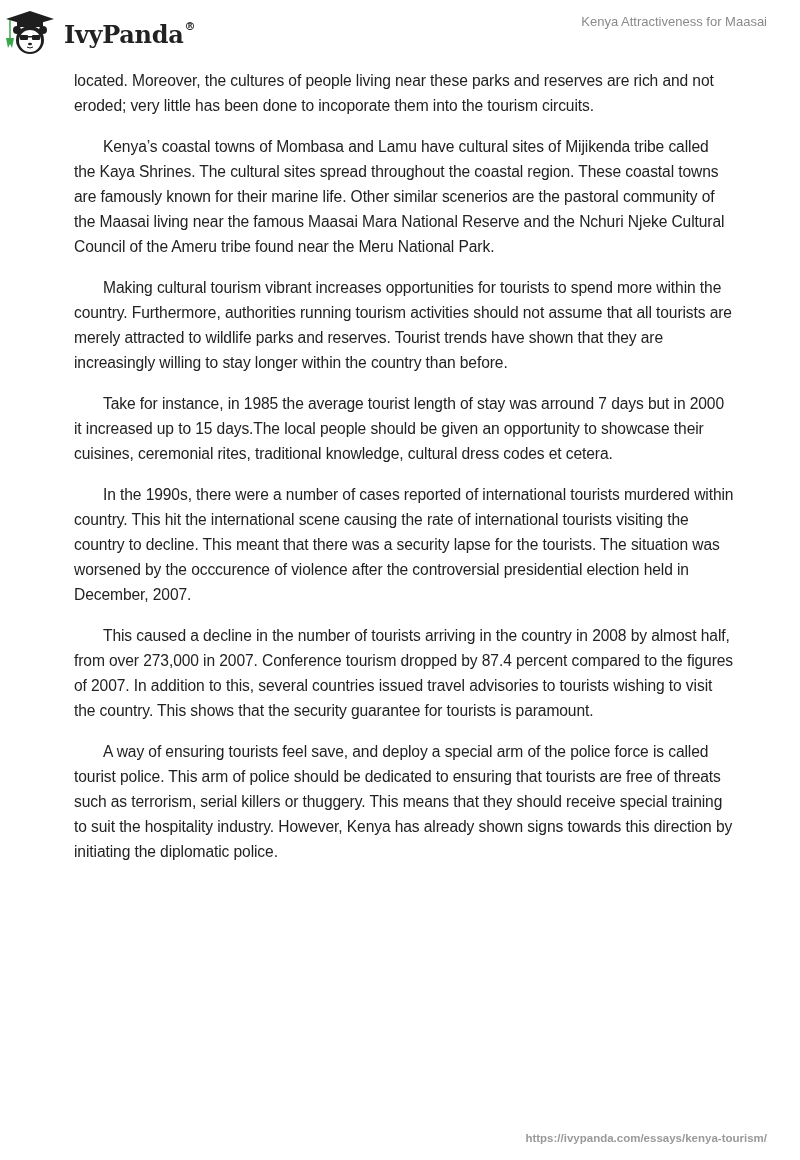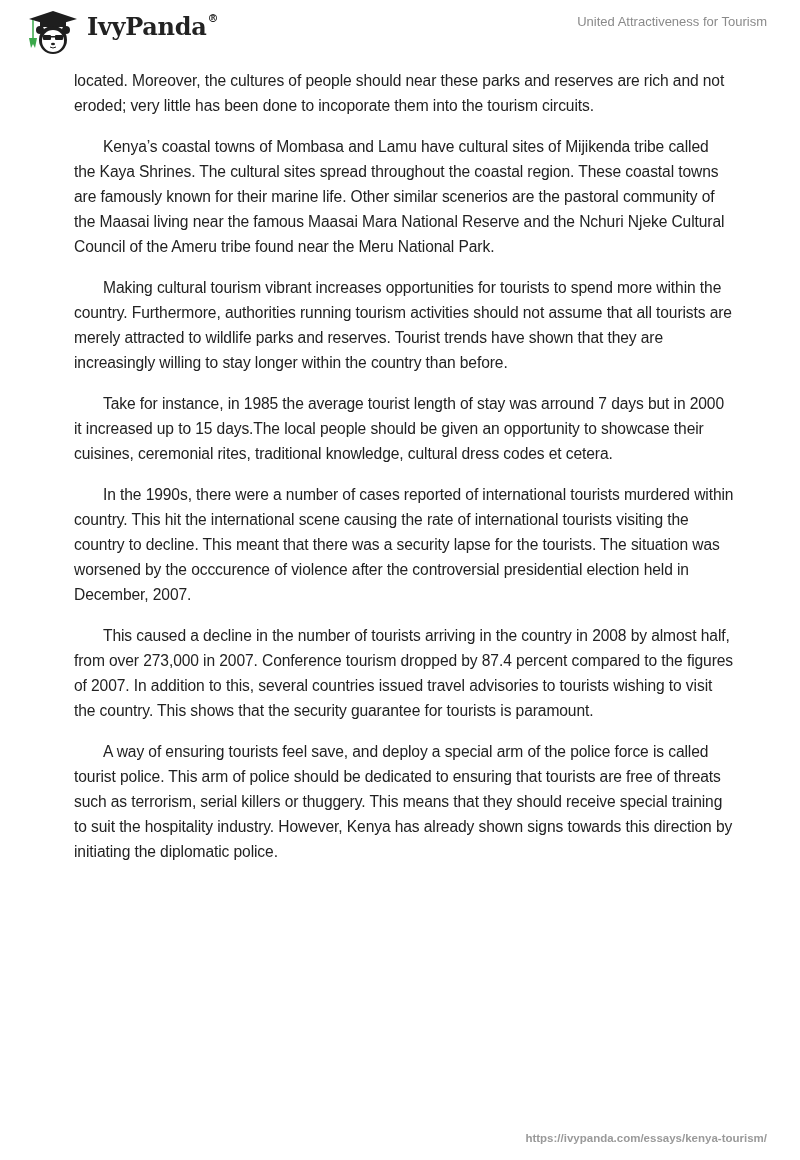--- a/index.html
+++ b/index.html
@@ -17,23 +17,24 @@
   }
   .header {
     position: absolute;
     top: 0;
     left: 0;
     width: 800px;
     height: 60px;
   }
   .logo {
     position: absolute;
-    left: 23px;
+    left: 0;
     top: 8px;
     display: flex;
+    align-items: center;
   }
   .logo-icon {
     width: 58px;
     height: 48px;
     display: block;
   }
   .logo-text {
     font-family: "DejaVu Serif", serif;
     font-weight: bold;
     font-size: 24px;
@@ -103,25 +104,25 @@
 
       <rect x="20" y="27" width="8" height="5" rx="1" fill="#1e1e1e"></rect>
       <rect x="32" y="27" width="8" height="5" rx="1" fill="#1e1e1e"></rect>
       <rect x="28" y="28" width="4" height="1.5" fill="#1e1e1e"></rect>
 
       <ellipse cx="30" cy="36" rx="2" ry="1.3" fill="#1e1e1e"></ellipse>
       <path d="M27,39 Q30,41 33,39" stroke="#1e1e1e" stroke-width="1" fill="none"></path>
     </svg>
     <span class="logo-text"><span>IvyPanda</span><span class="logo-reg">®</span></span>
   </div>
-  <div class="doc-title">United Attractiveness for Tourism</div>
+  <div class="doc-title">Kenya Attractiveness for Maasai</div>
 </div>
 
 <div class="content">
-  <p class="para noindent">located. Moreover, the cultures of people should near these parks and reserves are rich and not eroded; very little has been done to incoporate them into the tourism circuits.</p>
+  <p class="para noindent">located. Moreover, the cultures of people living near these parks and reserves are rich and not eroded; very little has been done to incoporate them into the tourism circuits.</p>
   <p class="para">Kenya’s coastal towns of Mombasa and Lamu have cultural sites of Mijikenda tribe called the Kaya Shrines. The cultural sites spread throughout the coastal region. These coastal towns are famously known for their marine life. Other similar scenerios are the pastoral community of the Maasai living near the famous Maasai Mara National Reserve and the Nchuri Njeke Cultural Council of the Ameru tribe found near the Meru National Park.</p>
   <p class="para">Making cultural tourism vibrant increases opportunities for tourists to spend more within the country. Furthermore, authorities running tourism activities should not assume that all tourists are merely attracted to wildlife parks and reserves. Tourist trends have shown that they are increasingly willing to stay longer within the country than before.</p>
   <p class="para">Take for instance, in 1985 the average tourist length of stay was arround 7 days but in 2000 it increased up to 15 days.The local people should be given an opportunity to showcase their cuisines, ceremonial rites, traditional knowledge, cultural dress codes et cetera.</p>
   <p class="para">In the 1990s, there were a number of cases reported of international tourists murdered within country. This hit the international scene causing the rate of international tourists visiting the country to decline. This meant that there was a security lapse for the tourists. The situation was worsened by the occcurence of violence after the controversial presidential election held in December, 2007.</p>
   <p class="para">This caused a decline in the number of tourists arriving in the country in 2008 by almost half, from over 273,000 in 2007. Conference tourism dropped by 87.4 percent compared to the figures of 2007. In addition to this, several countries issued travel advisories to tourists wishing to visit the country. This shows that the security guarantee for tourists is paramount.</p>
   <p class="para">A way of ensuring tourists feel save, and deploy a special arm of the police force is called tourist police. This arm of police should be dedicated to ensuring that tourists are free of threats such as terrorism, serial killers or thuggery. This means that they should receive special training to suit the hospitality industry. However, Kenya has already shown signs towards this direction by initiating the diplomatic police.</p>
 </div>
 
 <div class="footer-url">https://ivypanda.com/essays/kenya-tourism/</div>
 

